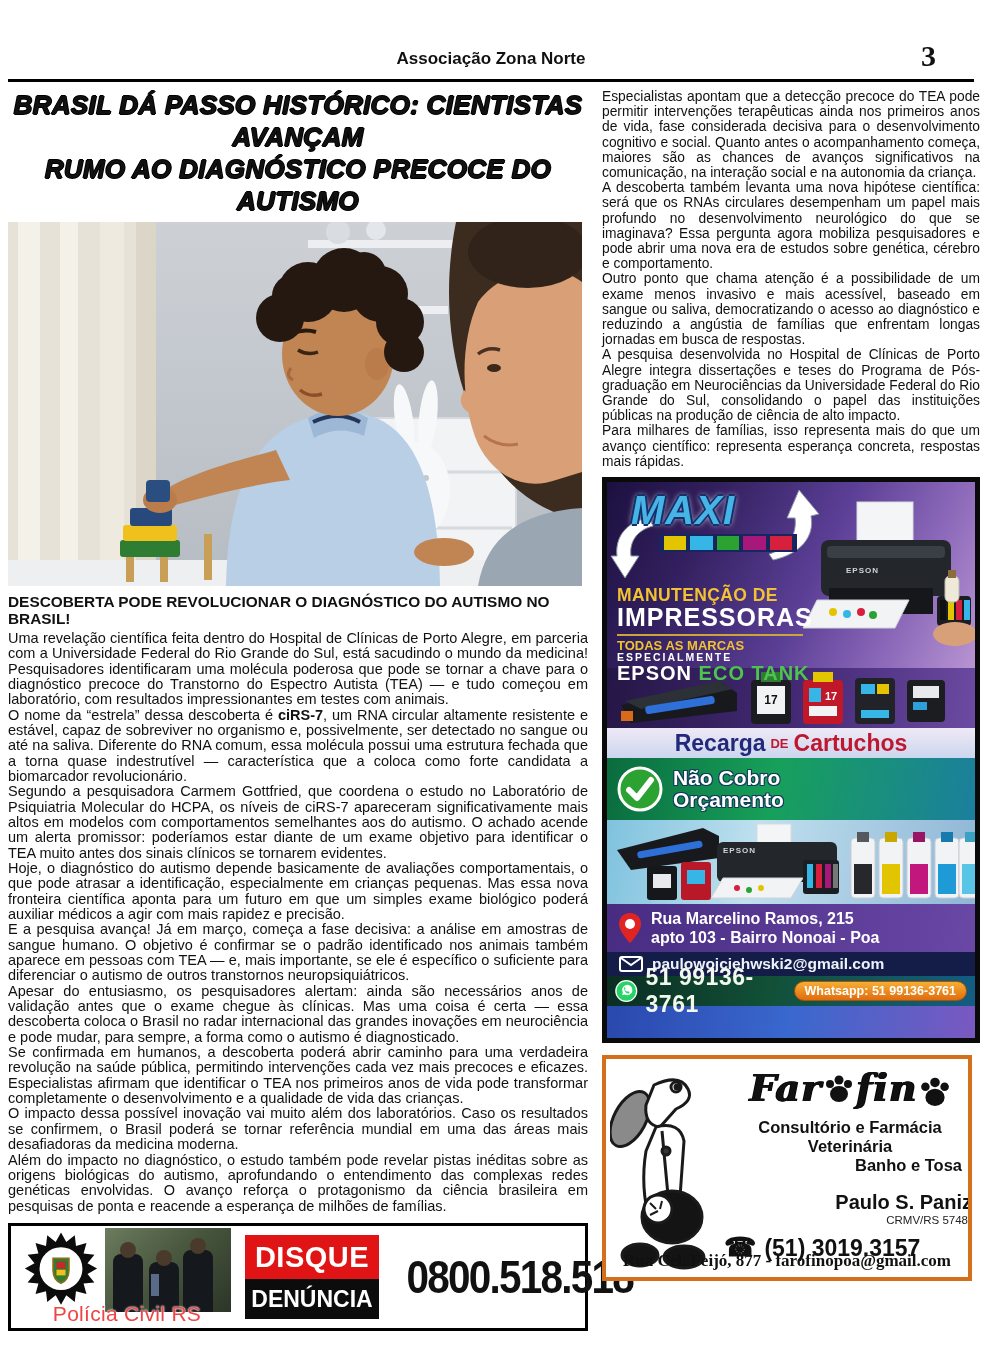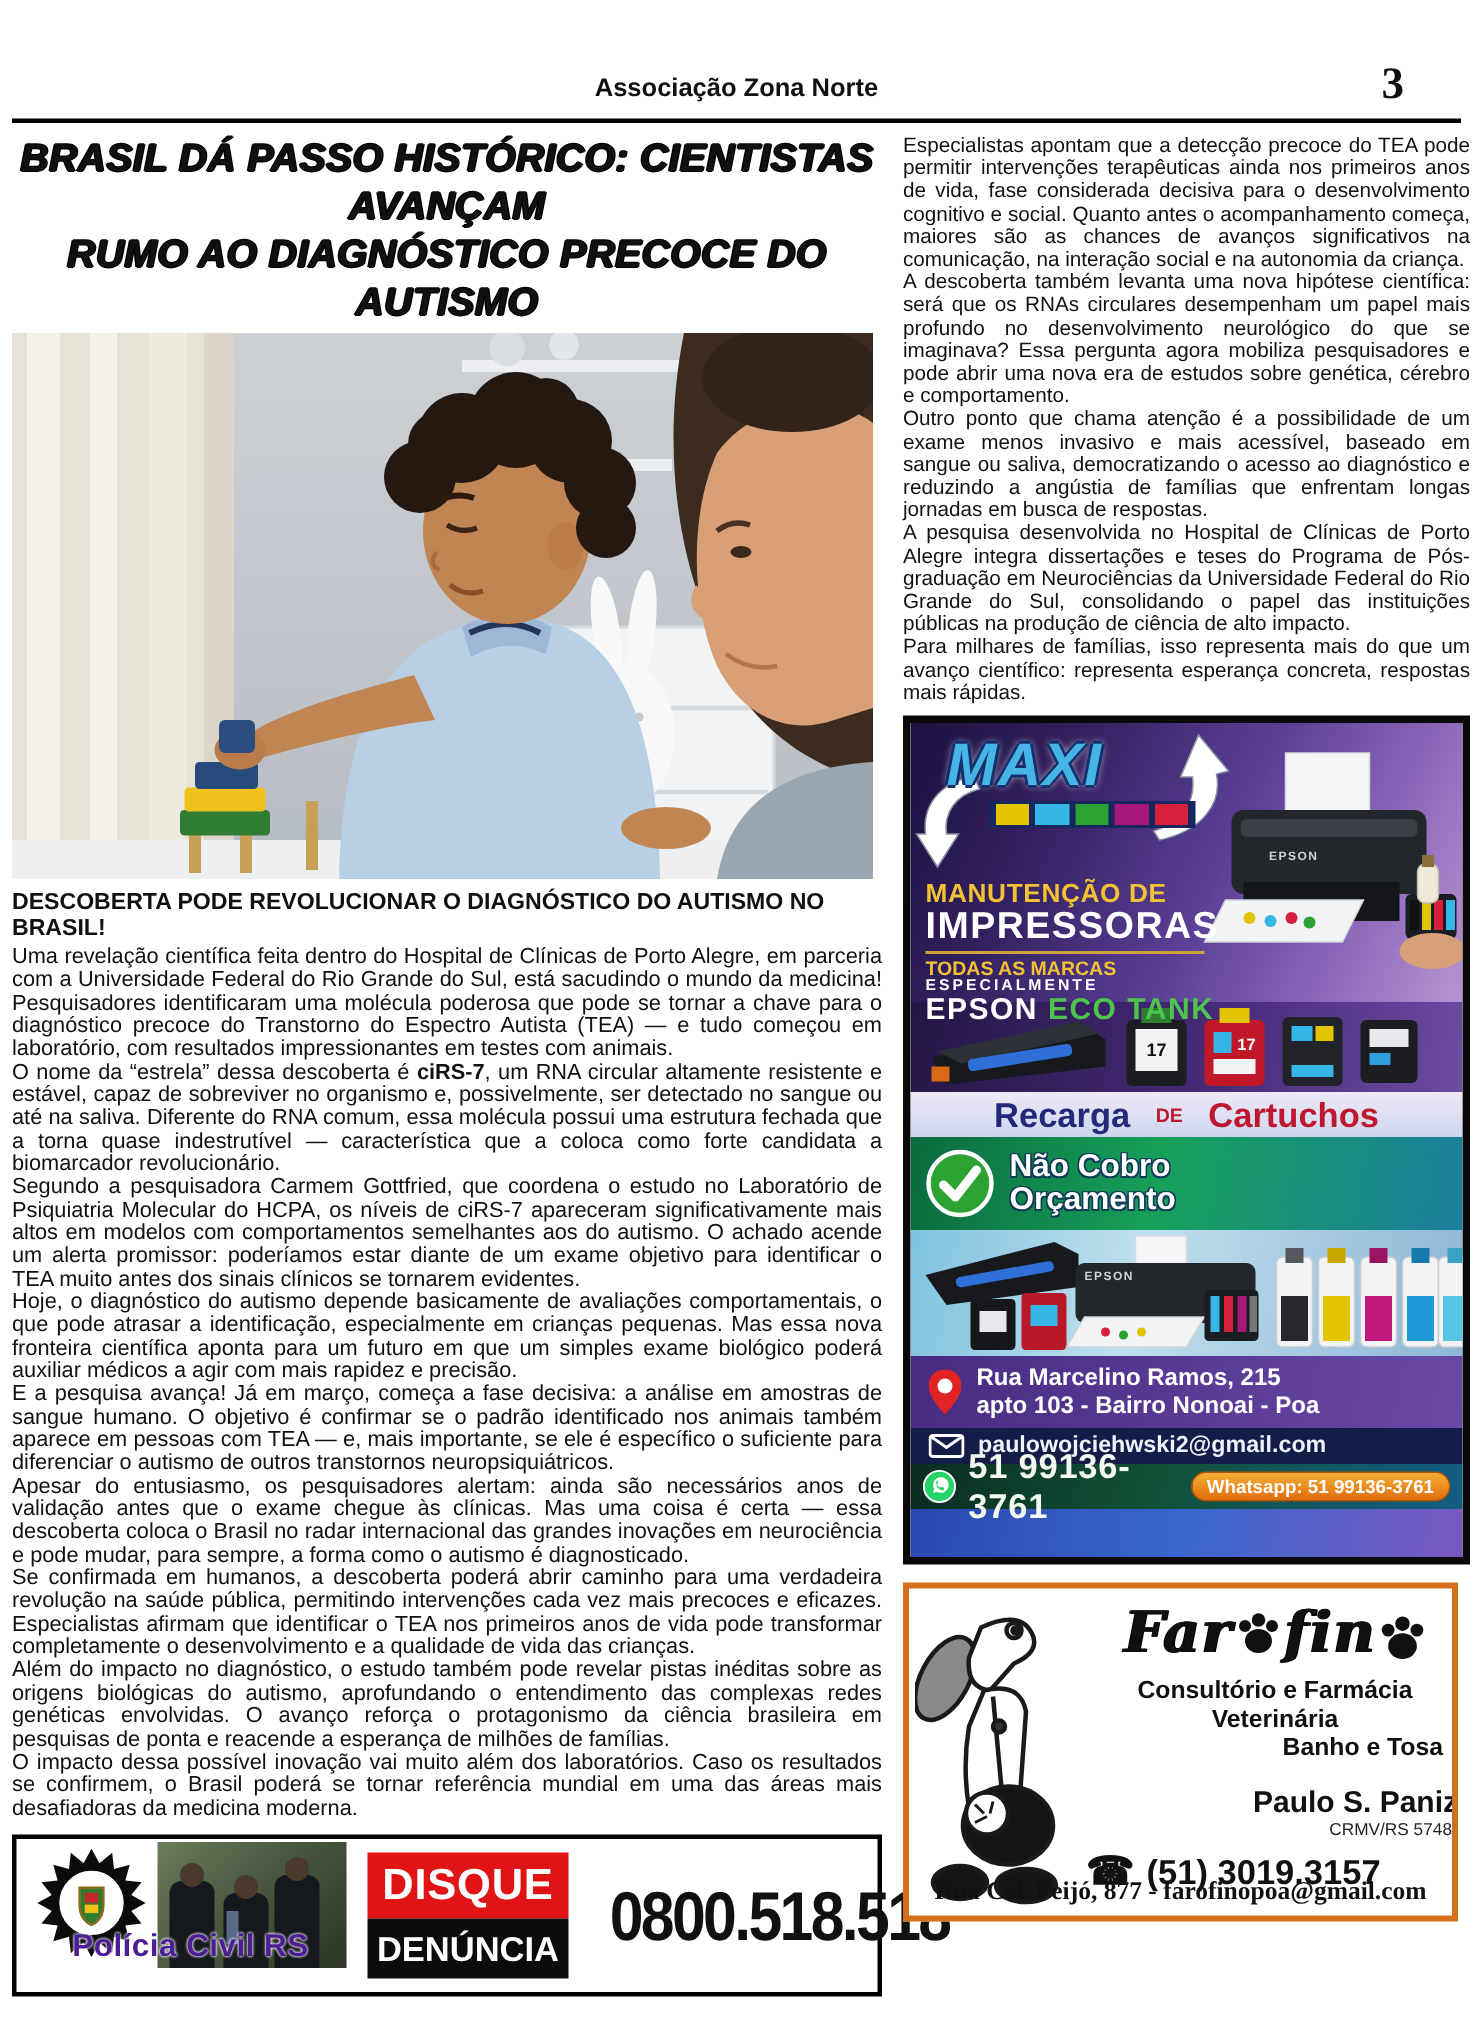--- a/index.html
+++ b/index.html
@@ -36,22 +36,22 @@
   
   .police-ad {
     margin-top:9px; height:108px; border:3px solid #000;
     display:flex; align-items:center; padding:4px 10px; gap:12px; background:#fff;
   }
   .pc-left { position:relative; width:212px; height:98px; flex:0 0 auto; }
   .pc-photo { position:absolute; left:84px; top:0; width:126px; height:84px;
     background:linear-gradient(135deg,#6c7c5e 0%,#49583f 45%,#2c3527 100%); overflow:hidden; }
   .pc-fig { position:absolute; bottom:-6px; width:30px; height:64px; background:#15181c; border-radius:8px 8px 0 0; }
   .pc-fig:after { content:""; position:absolute; top:-12px; left:7px; width:16px; height:16px; border-radius:50%; background:#4a3a2c; }
-  .pc-caption { position:absolute; left:0; bottom:16px; width:100%; text-align:center;
-    color:#4c1d95; font-weight:bold; font-size:21px; letter-spacing:.3px;
+  .pc-caption { position:absolute; left:0; bottom:0; width:100%; text-align:center;
+    color:#ef4444; font-weight:normal; font-size:21px; letter-spacing:.3px;
     text-shadow:0 0 2px #fff,0 0 2px #fff; }
   .disque { width:134px; flex:0 0 auto; text-align:center; font-style:normal; }
   .disque .d1 { background:#e01414; color:#fff; font-weight:bold; font-size:29px; line-height:44px; letter-spacing:.5px; }
   .disque .d2 { background:#0c0c0c; color:#fff; font-weight:bold; font-size:23px; line-height:40px; }
   .hotline { flex:1; text-align:center; font-size:46px; font-weight:bold;
     letter-spacing:-2px; transform:scaleX(.88); white-space:nowrap; }
 
   
   .maxi { margin-top:8px; width:378px; height:566px; border:5px solid #0a0a0a; position:relative; overflow:hidden; color:#fff; }
   .mx-top { position:relative; height:186px;
@@ -69,21 +69,21 @@
   .mx-div { border:0; border-top:2px solid #caa53a; margin:3px 0; width:186px; }
   .mx-t3 { color:#f2c233; font-weight:bold; font-size:13px; }
   .mx-t4 { color:#fff; font-weight:bold; font-size:10.5px; letter-spacing:2px; }
   .mx-t5 { font-weight:bold; font-size:20px; letter-spacing:1px; }
   .mx-t5 .eco { color:#4ec44e; }
   .mx-printer1 { position:absolute; right:0; top:18px; }
   .mx-epson1 { position:absolute; right:96px; top:84px; font-size:8px; font-weight:bold; color:#cfd4da; letter-spacing:1px; }
   .mx-carts { height:60px; background:linear-gradient(100deg,#241645 0%,#462b78 55%,#6c4ba2 100%);
     display:flex; align-items:center; padding:0 8px; }
   .mx-recarga { height:30px; background:linear-gradient(180deg,#efe9f6,#ccd6ee);
-    display:flex; align-items:center; justify-content:center; gap:17px; }
+    display:flex; align-items:center; justify-content:center; gap:5px; }
   .mx-rc1 { color:#22297a; font-weight:bold; font-size:23px; }
   .mx-rc2 { color:#bf1730; font-weight:bold; font-size:13px; }
   .mx-rc3 { color:#bf1730; font-weight:bold; font-size:23px; }
   .mx-green { position:relative; height:62px;
     background:linear-gradient(100deg,#0a6b3e 0%,#17a05a 45%,#1b7f9e 100%);
     display:flex; align-items:center; gap:10px; padding:0 10px; }
   .mx-nc { font-weight:bold; font-size:21px; line-height:22px; color:#fff;
     text-shadow:1px 1px 0 #123a5a, -1px 1px 0 #123a5a, 1px -1px 0 #123a5a, -1px -1px 0 #123a5a; }
   .mx-badge { position:absolute; right:4px; top:2px; width:122px; height:122px; z-index:6; }
   .mx-badge-inner { position:absolute; inset:8px; border-radius:50%;
@@ -248,22 +248,22 @@
       <div class="subhead">DESCOBERTA PODE REVOLUCIONAR O DIAGNÓSTICO DO AUTISMO NO BRASIL!</div>
 
       <div class="body">
         <p class="bp">Uma revelação científica feita dentro do Hospital de Clínicas de Porto Alegre, em parceria com a Universidade Federal do Rio Grande do Sul, está sacudindo o mundo da medicina! Pesquisadores identificaram uma molécula poderosa que pode se tornar a chave para o diagnóstico precoce do Transtorno do Espectro Autista (TEA) — e tudo começou em laboratório, com resultados impressionantes em testes com animais.</p>
         <p class="bp"><span>O nome da “estrela” dessa descoberta é </span><b>ciRS-7</b><span>, um RNA circular altamente resistente e estável, capaz de sobreviver no organismo e, possivelmente, ser detectado no sangue ou até na saliva. Diferente do RNA comum, essa molécula possui uma estrutura fechada que a torna quase indestrutível — característica que a coloca como forte candidata a biomarcador revolucionário.</span></p>
         <p class="bp">Segundo a pesquisadora Carmem Gottfried, que coordena o estudo no Laboratório de Psiquiatria Molecular do HCPA, os níveis de ciRS-7 apareceram significativamente mais altos em modelos com comportamentos semelhantes aos do autismo. O achado acende um alerta promissor: poderíamos estar diante de um exame objetivo para identificar o TEA muito antes dos sinais clínicos se tornarem evidentes.</p>
         <p class="bp">Hoje, o diagnóstico do autismo depende basicamente de avaliações comportamentais, o que pode atrasar a identificação, especialmente em crianças pequenas. Mas essa nova fronteira científica aponta para um futuro em que um simples exame biológico poderá auxiliar médicos a agir com mais rapidez e precisão.</p>
         <p class="bp">E a pesquisa avança! Já em março, começa a fase decisiva: a análise em amostras de sangue humano. O objetivo é confirmar se o padrão identificado nos animais também aparece em pessoas com TEA — e, mais importante, se ele é específico o suficiente para diferenciar o autismo de outros transtornos neuropsiquiátricos.</p>
         <p class="bp">Apesar do entusiasmo, os pesquisadores alertam: ainda são necessários anos de validação antes que o exame chegue às clínicas. Mas uma coisa é certa — essa descoberta coloca o Brasil no radar internacional das grandes inovações em neurociência e pode mudar, para sempre, a forma como o autismo é diagnosticado.</p>
         <p class="bp">Se confirmada em humanos, a descoberta poderá abrir caminho para uma verdadeira revolução na saúde pública, permitindo intervenções cada vez mais precoces e eficazes. Especialistas afirmam que identificar o TEA nos primeiros anos de vida pode transformar completamente o desenvolvimento e a qualidade de vida das crianças.</p>
+        <p class="bp">O impacto dessa possível inovação vai muito além dos laboratórios. Caso os resultados se confirmem, o Brasil poderá se tornar referência mundial em uma das áreas mais desafiadoras da medicina moderna.</p>
         <p class="bp">Além do impacto no diagnóstico, o estudo também pode revelar pistas inéditas sobre as origens biológicas do autismo, aprofundando o entendimento das complexas redes genéticas envolvidas. O avanço reforça o protagonismo da ciência brasileira em pesquisas de ponta e reacende a esperança de milhões de famílias.</p>
-        <p class="bp">O impacto dessa possível inovação vai muito além dos laboratórios. Caso os resultados se confirmem, o Brasil poderá se tornar referência mundial em uma das áreas mais desafiadoras da medicina moderna.</p>
       </div>
 
       <div class="police-ad">
         <div class="pc-left">
           <svg width="80" height="88" viewBox="0 0 66 78">
             <polygon fill="#0c0c0c" points="65,36 56.5,40.7 62.6,48.2 53,49.3 55.6,58.6 46.3,56 45.2,65.6 37.7,59.5 33,68 28.3,59.5 20.8,65.6 19.7,56 10.4,58.6 13,49.3 3.4,48.2 9.5,40.7 1,36 9.5,31.3 3.4,23.8 13,22.7 10.4,13.4 19.7,16 20.8,6.4 28.3,12.5 33,4 37.7,12.5 45.2,6.4 46.3,16 55.6,13.4 53,22.7 62.6,23.8 56.5,31.3"></polygon>
             <circle cx="33" cy="36" r="20" fill="#fff" stroke="#0c0c0c" stroke-width="2"></circle>
             <path d="M26 27 h14 v10 q0 9 -7 12 q-7 -3 -7 -12 Z" fill="#2e7d32" stroke="#8a6d1a" stroke-width="1.5"></path>
             <rect x="29" y="30" width="8" height="6" fill="#c62828"></rect>
             <rect x="29" y="37" width="8" height="5" fill="#f2c018"></rect>

